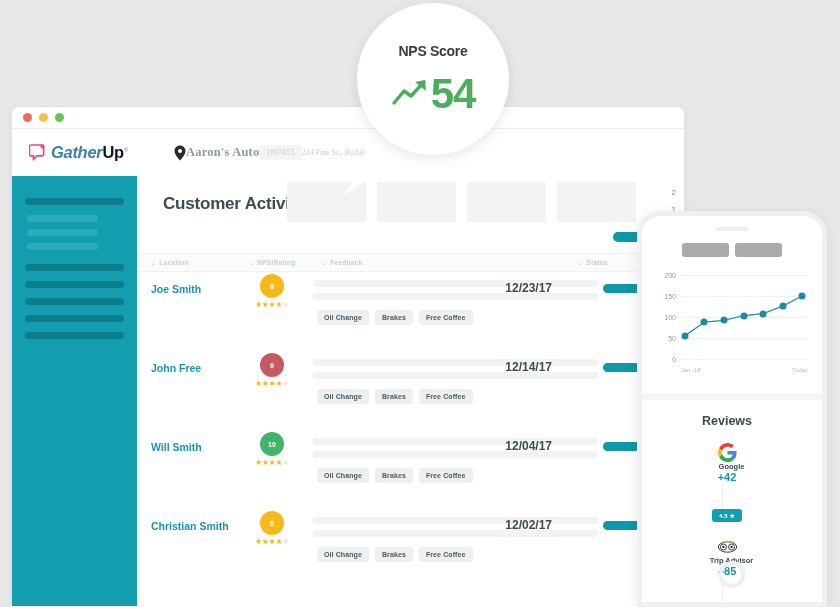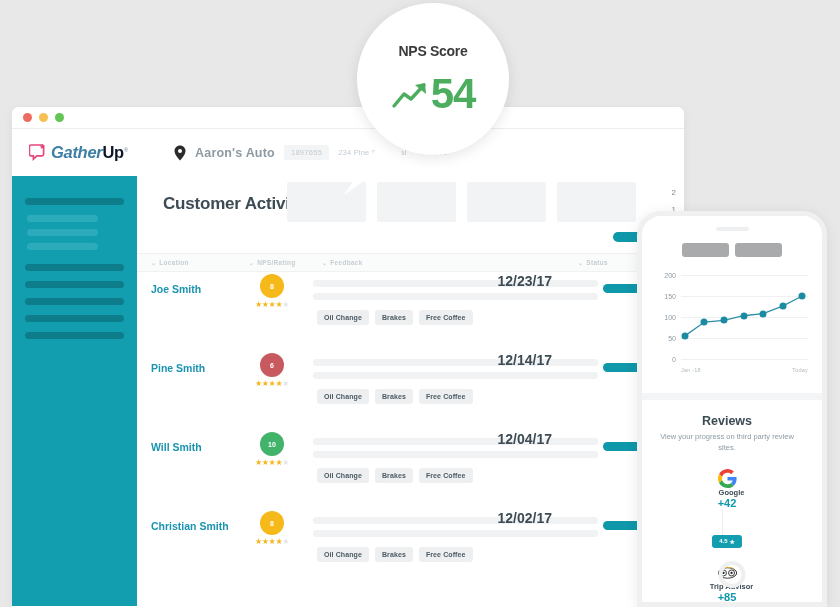--- a/index.html
+++ b/index.html
@@ -35,21 +35,21 @@
     display: flex; align-items: center; padding-left: 17px;
   }
   
   .logo { display: flex; align-items: center; gap: 3px; width: 128px; }
   .logo-mark { position: relative; width: 19px; height: 19px; }
   .logo-text { font-size: 16.5px; font-weight: 700; letter-spacing: -0.3px; }
   .logo-text .g1 { color: #3f7fa6; font-style: italic; }
   .logo-text .g2 { color: #0f172a; }
   .logo-tm { font-size: 6px; color: #9aa8b0; vertical-align: super; }
 
-  .bizinfo { display: flex; align-items: center; gap: 9px; margin-left: 17px; }
+  .bizinfo { display: flex; align-items: center; margin-left: 17px; font-family: Liberation Serif, serif; }
   .pin-icon { width: 12px; height: 16px; flex: none; }
   .bizname { font-size: 12.5px; font-weight: 700; color: #8d9aa3; letter-spacing: .2px; }
   .bizid {
     font-size: 7.5px; color: #c2cbd1; background: #f2f4f5;
     padding: 3px 7px; border-radius: 2px; letter-spacing: .3px;
   }
   .bizaddr { font-size: 7.5px; color: #c2cbd1; letter-spacing: .2px; }
   .bizphone { font-size: 7.5px; color: #c2cbd1; letter-spacing: .2px; margin-left: 14px; }
 
   
@@ -105,22 +105,22 @@
   .fb-cell { position: absolute; left: 176px; top: 8px; width: 300px; }
   .fb-line { height: 7px; background: #f1f2f3; border-radius: 3px; margin-bottom: 6px; }
   .fb-line.l1 { width: 95%; }
   .fb-line.l2 { width: 95%; }
   .tags { display: flex; gap: 6px; margin-top: 10px; margin-left: 4px; }
   .tag {
     background: #eeeff0; border-radius: 3px; padding: 4px 7px;
     font-size: 7px; font-weight: 700; color: #4b5a63; letter-spacing: .1px;
   }
   .date-cell {
-    position: absolute; right: 132px; top: 1px;
-    font-size: 14px; font-weight: 700; color: #3c4b54;
+    position: absolute; right: 132px; top: 9px;
+    font-size: 12px; font-weight: 700; color: #3c4b54;
   }
   .status-pill {
     position: absolute; right: 40px; top: 12px;
     width: 41px; height: 9px; background: #0f97aa; border-radius: 5px;
   }
   .num-col {
     position: absolute; right: 8px; top: 8px;
     font-size: 8px; color: #7d8b94; line-height: 17px; text-align: left;
   }
   .tbl-scroll {
@@ -130,21 +130,21 @@
   
   .bubble {
     position: absolute; left: 357px; top: 3px;
     width: 152px; height: 152px; border-radius: 50%;
     background: #fff;
     box-shadow: 0 3px 14px rgba(0,0,0,0.10);
     display: flex; flex-direction: column; align-items: center; justify-content: center;
     z-index: 30;
   }
   .bubble-title { font-size: 14px; font-weight: 700; color: #3b3b3b; letter-spacing: -0.3px; }
-  .bubble-row { display: flex; align-items: flex-end; margin-top: 14px; }
+  .bubble-row { display: flex; align-items: center; margin-top: 14px; }
   .bubble-score { font-size: 42px; font-weight: 700; color: #4cad5f; line-height: 1; letter-spacing: -1px; }
   .bubble-tail {
     position: absolute; left: 340px; top: 120px; z-index: 29;
   }
 
   
   .phone {
     position: absolute; left: 637px; top: 211px;
     width: 190px; height: 396px;
     background: #fff;
@@ -298,21 +298,21 @@
                 <span class="tag">Oil Change</span>
                 <span class="tag">Brakes</span>
                 <span class="tag">Free Coffee</span>
               </div>
             </div>
             <div class="date-cell">12/23/17</div>
             <div class="status-pill"></div>
           </div>
 
           <div class="row">
-            <div class="cust-name">Pine Smith</div>
+            <div class="cust-name">John Free</div>
             <div class="nps-cell">
               <div class="nps-badge" style="background:#c8595f">6</div>
               <div class="stars">★★★★<span class="off">★</span></div>
             </div>
             <div class="fb-cell">
               <div class="fb-line l1"></div>
               <div class="fb-line l2"></div>
               <div class="tags">
                 <span class="tag">Oil Change</span>
                 <span class="tag">Brakes</span>
@@ -409,21 +409,20 @@
             <div class="dot-pt" title="126" style="left: 80%; top: 37%;"></div>
             <div class="dot-pt" title="150" style="left: 95.3846%; top: 25%;"></div>
           </div>
         <span class="xlabel" style="left:0">Jan -18</span>
         <span class="xlabel" style="right:0">Today</span>
       </div>
     </div>
 
     <div class="reviews">
       <div class="rev-title">Reviews</div>
-      <div class="rev-sub">View your progress on third party review sites.</div>
 
       <div class="rev-row">
         <span class="rev-icon">
           <svg width="19" height="19" viewBox="0 0 48 48">
             <path fill="#EA4335" d="M24 9.5c3.54 0 6.71 1.22 9.21 3.6l6.85-6.85C35.9 2.38 30.47 0 24 0 14.62 0 6.51 5.38 2.56 13.22l7.98 6.19C12.43 13.72 17.74 9.5 24 9.5z"></path>
             <path fill="#4285F4" d="M46.98 24.55c0-1.57-.15-3.09-.38-4.55H24v9.02h12.94c-.58 2.96-2.26 5.48-4.78 7.18l7.73 6c4.51-4.18 7.09-10.36 7.09-17.65z"></path>
             <path fill="#FBBC05" d="M10.53 28.59c-.48-1.45-.76-2.99-.76-4.59s.27-3.14.76-4.59l-7.98-6.19C.92 16.46 0 20.12 0 24c0 3.88.92 7.54 2.56 10.78l7.97-6.19z"></path>
             <path fill="#34A853" d="M24 48c6.48 0 11.93-2.13 15.89-5.81l-7.73-6c-2.15 1.45-4.92 2.3-8.16 2.3-6.26 0-11.57-4.22-13.47-9.91l-7.98 6.19C6.51 42.62 14.62 48 24 48z"></path>
           </svg>
         </span>

